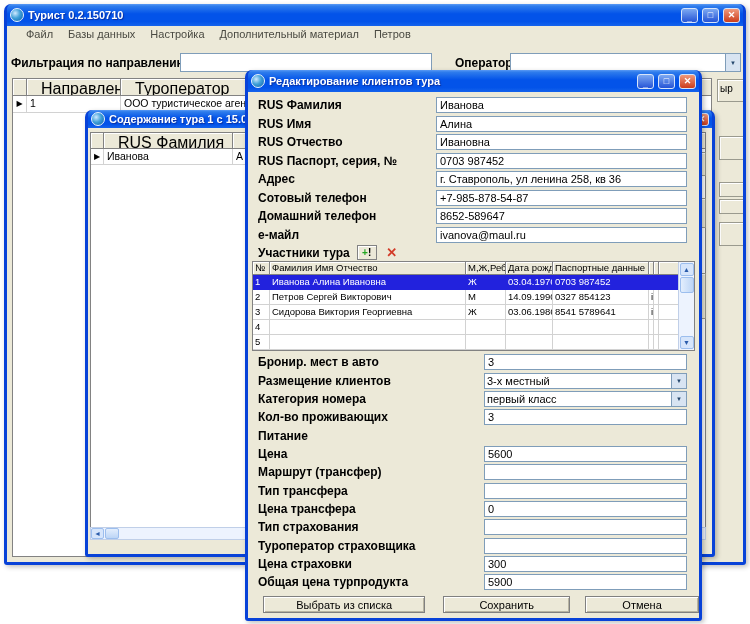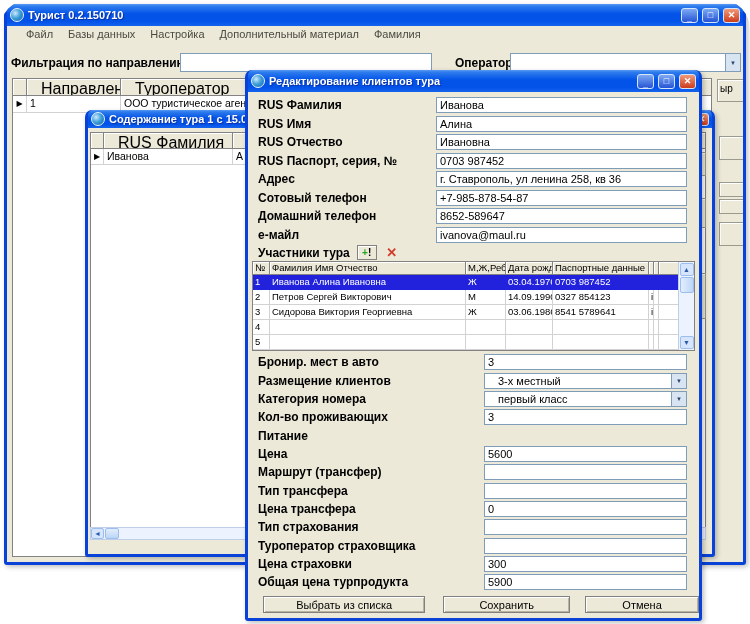--- a/index.html
+++ b/index.html
@@ -1,18 +1,18 @@
 <!DOCTYPE html>
 <html><head>
 <meta charset="utf-8">
 <style>
   * { margin:0; padding:0; box-sizing:border-box; }
   body { background:#fff; }
   .screen { position:relative; width:750px; height:624px; background:#ffffff;
-            font-family:"Liberation Sans", sans-serif; overflow:hidden;border-radius:29px; }
+            font-family:"Liberation Sans", sans-serif; overflow:hidden; }
 
   
   .win { position:absolute; background:#0842D8; border-radius:7px 7px 3px 3px;
          padding:0 3px 3px 3px; box-shadow:2px 2px 5px rgba(0,0,0,.25); }
   .titlebar { display:flex; align-items:center; gap:4px; padding:0 3px;
               background:linear-gradient(180deg,#5A9AF4 0%,#2E7CEC 10%,#0353E9 45%,#0353E9 80%,#1563EC 100%);
               border-radius:5px 5px 0 0; }
   .titlebar .title { flex:1; color:#fff; font-weight:bold; font-size:11px;
                      text-shadow:1px 1px 1px #0a2ea0; white-space:nowrap; overflow:hidden; }
   .appicon { width:14px; height:14px; border-radius:50%;
@@ -85,21 +85,21 @@
   .w-dlg { left:245px; top:70px; width:457px; height:551px; z-index:3; }
   .w-dlg .titlebar { height:22px; }
   .w-dlg .client { height:526px; padding-top:4px; }
   .drow { display:flex; align-items:center; height:18.5px; padding:0 12px 0 10px; }
   .drow.b { height:18.35px;gap:48px; }
   .dlabel { width:178px; flex-shrink:0; font-size:12px; font-weight:bold; color:#000;
             white-space:nowrap; overflow:hidden; }
   .dinput { flex:1; height:16px; background:#fff; border:1px solid #7F9DB9;
             font-size:11px; padding:0 3px; font-family:inherit; min-width:0; }
   .dcombo { flex:1; height:16px; background:#fff; border:1px solid #7F9DB9; display:flex; min-width:0; }
-  .dcombo .cval { flex:1; font-size:11px; padding:1px 13px; overflow:hidden; white-space:nowrap; }
+  .dcombo .cval { flex:1; font-size:11px; padding:1px 2px; overflow:hidden; white-space:nowrap; }
   .part-bar { display:flex; align-items:center; height:17px; padding-left:10px; gap:7px; }
   .part-label { font-size:12px; font-weight:bold; }
   .addbtn { width:20px; height:15px; background:#ECE9D8; border:1px solid #828282;
             box-shadow:inset 1px 1px 0 #fff; font-size:10px; font-weight:bold;
             display:flex; align-items:center; justify-content:center; line-height:1; }
   .addbtn .plus { color:#1FA51F; }
   .addbtn .bang { color:#000; }
   .delbtn { color:#D23B28; font-size:13px; font-weight:bold; width:16px; text-align:center; }
   .ptable { margin:0 4px; height:90px; background:#fff; border:1px solid #828282;
             display:flex; overflow:hidden; }
@@ -148,21 +148,21 @@
       <span class="tbtn b-close">
           <span>✕</span>
         </span>
     </div>
     <div class="client">
       <div class="menubar">
         <span>Файл</span>
         <span>Базы данных</span>
         <span>Настройка</span>
         <span>Дополнительный материал</span>
-        <span>Фамилия</span>
+        <span>Петров</span>
       </div>
       <div class="filter-row">
         <span class="flt-label">Фильтрация по направлению</span>
         <input class="flt-input" value="" style="">
         <span class="op-label">Оператор</span>
         <div class="op-combo">
           <span class="cval"></span>
           <span class="carrow">▼</span>
         </div>
       </div>

